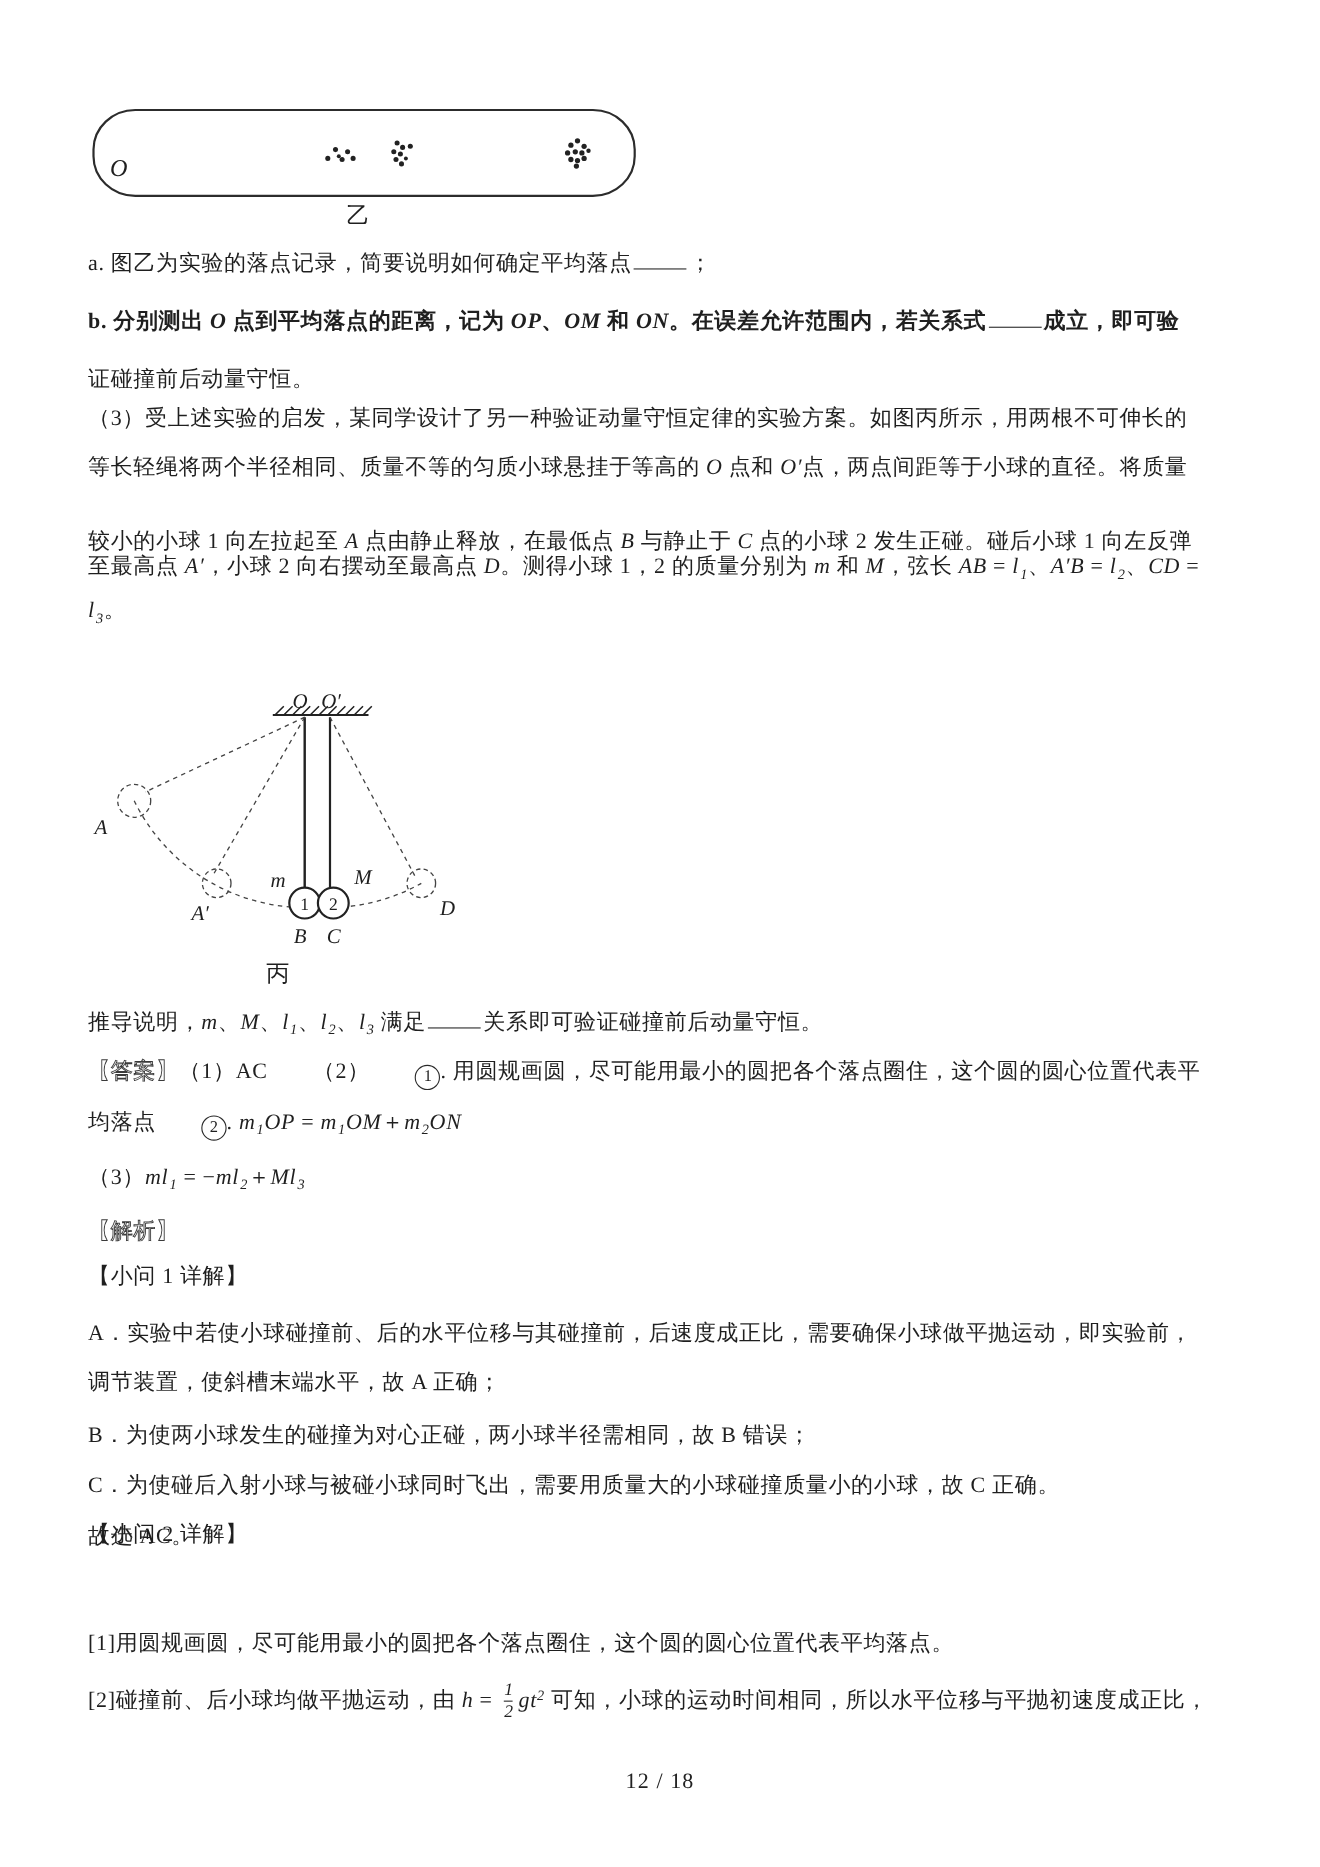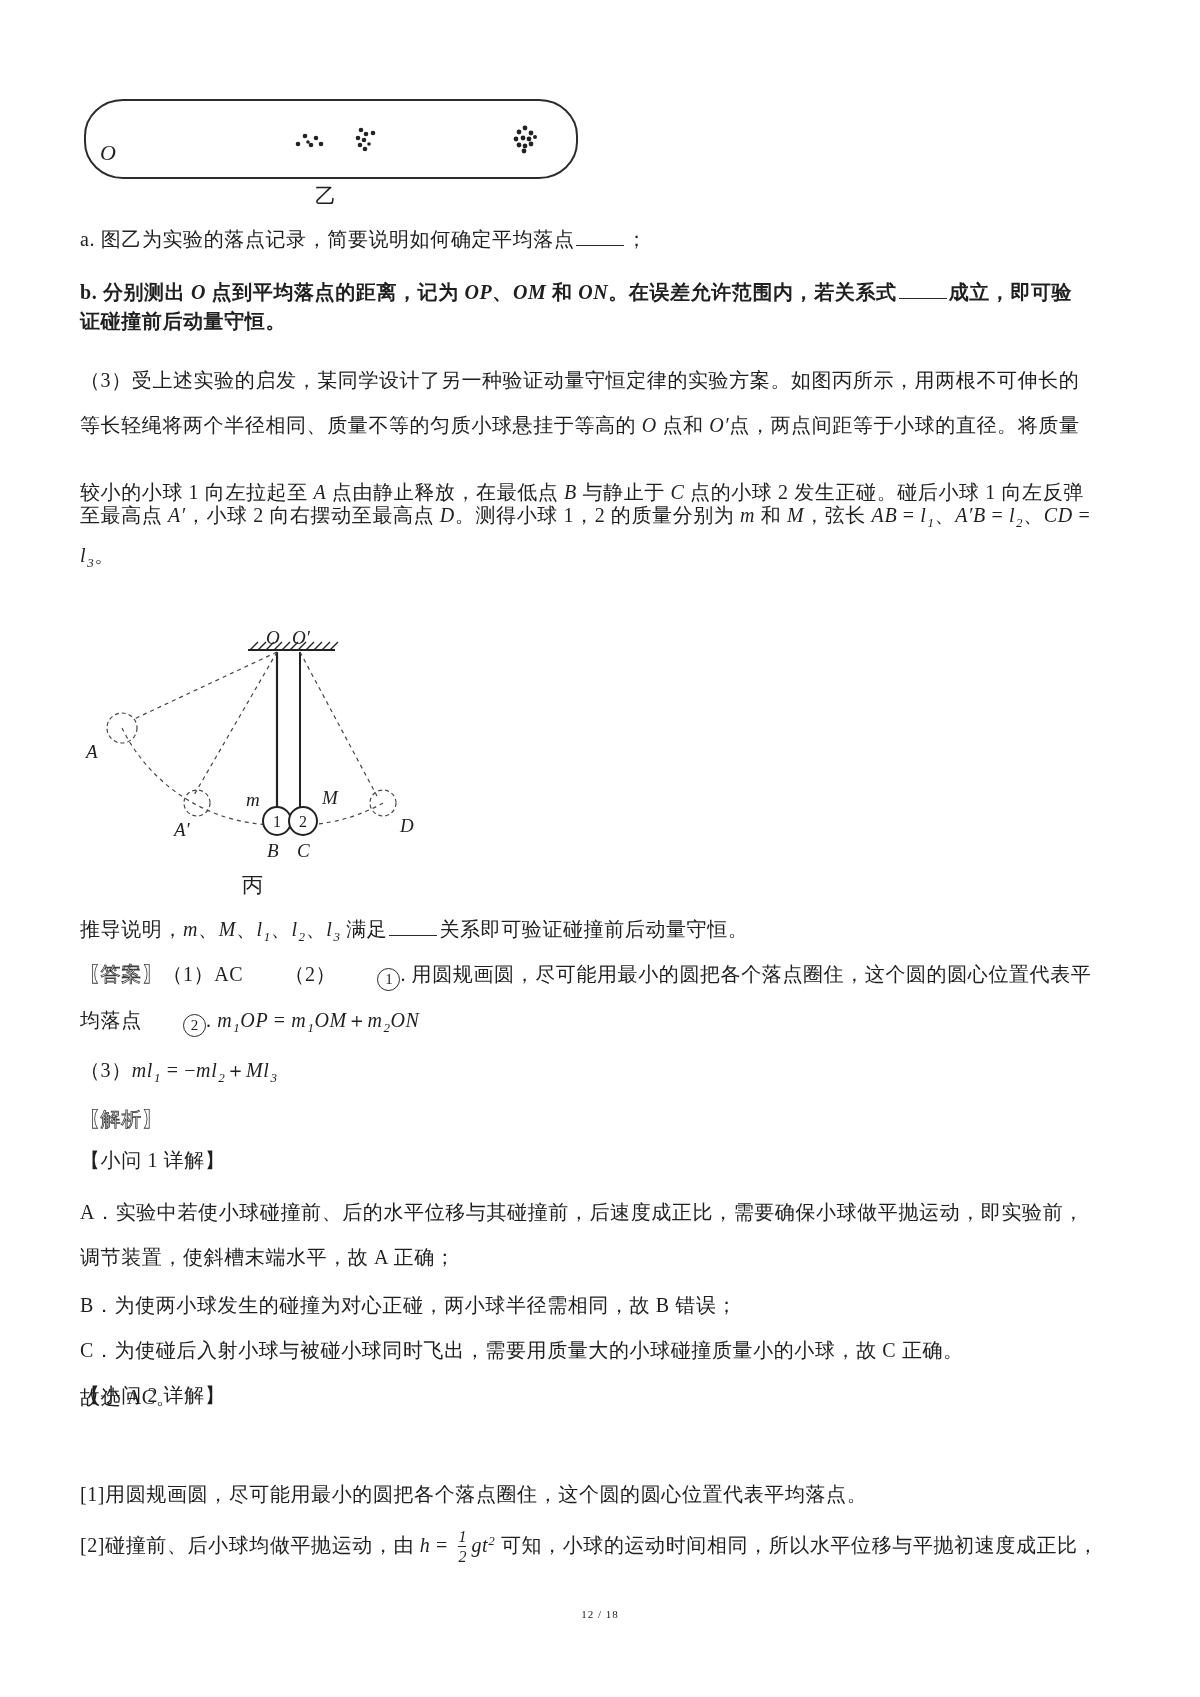--- a/index.html
+++ b/index.html
@@ -25,21 +25,21 @@
     .h{-webkit-text-stroke:0.8px #3a3a3a;color:#fdfdfd;}
   }
   .frac{
     display:inline-flex;flex-direction:column;align-items:center;vertical-align:middle;
     font-style:italic;font-size:16px;line-height:1.15;margin:0 5px;letter-spacing:0;
   }
   .frac .fd{border-top:1.4px solid #2a2a2a;padding-top:1px;}
   .fig{position:absolute;}
   .footer{
     position:absolute;top:1608px;left:0;width:100%;text-align:center;
-    font-size:11px;letter-spacing:1px;color:#222;
+    font-size:20px;letter-spacing:1px;color:#222;
   }
   svg text{fill:#1f1f1f;}
 </style>
 </head>
 <body>
 
 <div class="page">
 
   <svg class="fig" style="left:60px;top:88px;" width="560" height="130" viewBox="0 0 560 130">
     <rect x="25" y="12" width="492" height="78" rx="38" ry="36" fill="none" stroke="#2c2c2c" stroke-width="2"></rect>
@@ -116,21 +116,21 @@
     <text x="252" y="234" font-size="19" font-style="italic">M</text>
     <text x="197" y="287" font-size="19" font-style="italic">B</text>
     <text x="227" y="287" font-size="19" font-style="italic">C</text>
 
     <text x="172" y="322" font-size="21">丙</text>
   </svg>
 
   <div id="text-layer">
       <div class="line" style="top: 224px;"><span class="n">a. 图乙为实验的落点记录，简要说明如何确定平均落点</span><span class="u" style="width: 48px;"></span><span class="n">；</span></div>
       <div class="line" style="top: 277px; font-weight: bold;"><span class="n">b. 分别测出 </span><span class="i">O</span><span class="n"> 点到平均落点的距离，记为 </span><span class="i">OP</span><span class="n">、</span><span class="i">OM</span><span class="n"> 和 </span><span class="i">ON</span><span class="n">。在误差允许范围内，若关系式</span><span class="u" style="width: 48px;"></span><span class="n">成立，即可验</span></div>
-      <div class="line" style="top: 306px; font-weight: bold;"><span class="n">证碰撞前后动量守恒。</span></div>
+      <div class="line" style="top: 330px;"><span class="n">证碰撞前后动量守恒。</span></div>
       <div class="line" style="top: 365px;"><span class="n">（3）受上述实验的启发，某同学设计了另一种验证动量守恒定律的实验方案。如图丙所示，用两根不可伸长的</span></div>
       <div class="line" style="top: 410px;"><span class="n">等长轻绳将两个半径相同、质量不等的匀质小球悬挂于等高的 </span><span class="i">O</span><span class="n"> 点和 </span><span class="i">O′</span><span class="n">点，两点间距等于小球的直径。将质量</span></div>
       <div class="line" style="top: 455px; margin-top: 22px;"><span class="n">较小的小球 1 向左拉起至 </span><span class="i">A</span><span class="n"> 点由静止释放，在最低点 </span><span class="i">B</span><span class="n"> 与静止于 </span><span class="i">C</span><span class="n"> 点的小球 2 发生正碰。碰后小球 1 向左反弹</span></div>
       <div class="line" style="top: 500px;"><span class="n">至最高点 </span><span class="i">A′</span><span class="n">，小球 2 向右摆动至最高点 </span><span class="i">D</span><span class="n">。测得小球 1，2 的质量分别为 </span><span class="i">m</span><span class="n"> 和 </span><span class="i">M</span><span class="n">，弦长 </span><span class="i">AB</span><span class="n"> = </span><span class="i">l</span><span class="s">1</span><span class="n">、</span><span class="i">A′B</span><span class="n"> = </span><span class="i">l</span><span class="s">2</span><span class="n">、</span><span class="i">CD</span><span class="n"> =</span></div>
       <div class="line" style="top: 540px;"><span class="i">l</span><span class="s">3</span><span class="n">。</span></div>
       <div class="line" style="top: 914px;"><span class="n">推导说明，</span><span class="i">m</span><span class="n">、</span><span class="i">M</span><span class="n">、</span><span class="i">l</span><span class="s">1</span><span class="n">、</span><span class="i">l</span><span class="s">2</span><span class="n">、</span><span class="i">l</span><span class="s">3</span><span class="n"> 满足</span><span class="u" style="width: 48px;"></span><span class="n">关系即可验证碰撞前后动量守恒。</span></div>
       <div class="line" style="top: 959px;"><span class="h">【答案】</span><span class="n">（1）AC　　（2）　　</span><span class="c">1</span><span class="n">. 用圆规画圆，尽可能用最小的圆把各个落点圈住，这个圆的圆心位置代表平</span></div>
       <div class="line" style="top: 1005px;"><span class="n">均落点　　</span><span class="c">2</span><span class="n">. </span><span class="i">m</span><span class="s">1</span><span class="i">OP</span><span class="n"> = </span><span class="i">m</span><span class="s">1</span><span class="i">OM</span><span class="n">＋</span><span class="i">m</span><span class="s">2</span><span class="i">ON</span></div>
       <div class="line" style="top: 1055px;"><span class="n">（3）</span><span class="i">ml</span><span class="s">1</span><span class="n"> = −</span><span class="i">ml</span><span class="s">2</span><span class="n">＋</span><span class="i">Ml</span><span class="s">3</span></div>
       <div class="line" style="top: 1056px; margin-top: 48px;"><span class="h">【解析】</span></div>

